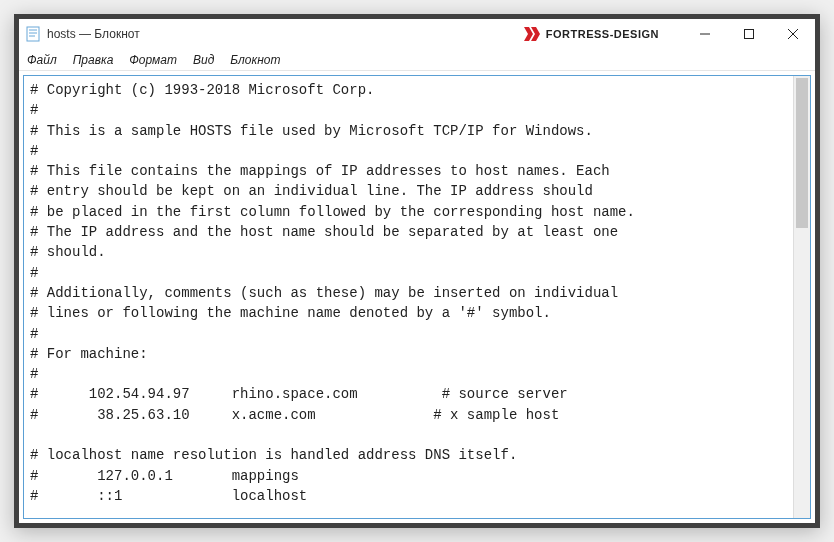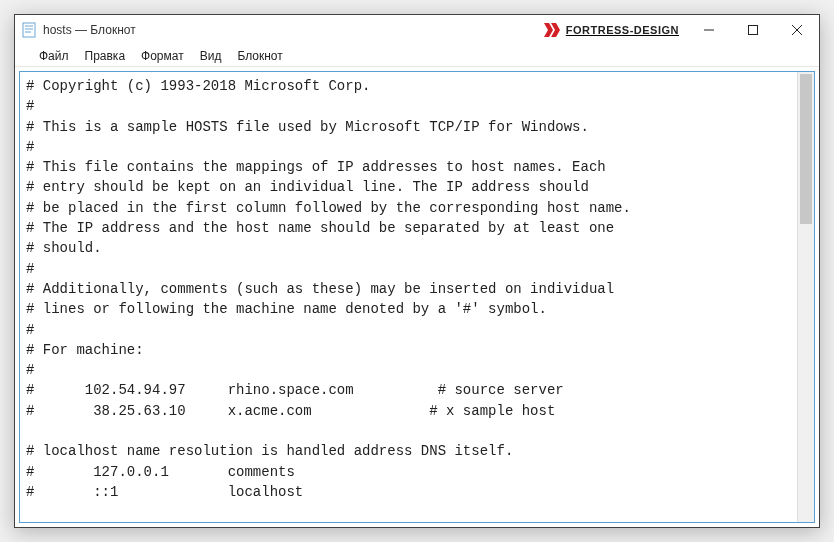--- a/index.html
+++ b/index.html
@@ -10,21 +10,21 @@
     font-family: 'Segoe UI', Tahoma, sans-serif;
     overflow: hidden;
     display: flex;
     align-items: center;
     justify-content: center;
   }
   .window {
     width: 806px;
     height: 514px;
     background: #ffffff;
-    border: 1px solid #404040;
+    border: 5px solid #404040;
     box-shadow: 0 4px 20px rgba(0,0,0,0.25);
     display: flex;
     flex-direction: column;
     position: relative;
   }
   .titlebar {
     height: 30px;
     display: flex;
     align-items: center;
     padding: 0 0 0 6px;
@@ -37,45 +37,45 @@
   }
   .titlebar .title {
     font-size: 12px;
     color: #333;
     flex-shrink: 0;
   }
   .titlebar .spacer { flex: 1; }
   .titlebar .brand {
     display: flex;
     align-items: center;
-    margin-right: 8px;
-    text-decoration: underline;
+    margin-right: 24px;
   }
   .titlebar .brand svg { margin-right: 4px; }
   .titlebar .brand-text {
     font-size: 11px;
     font-weight: 700;
     color: #222;
     letter-spacing: 0.5px;
   }
   .win-controls { display: flex; height: 100%; }
   .win-btn {
     width: 44px; height: 30px;
     display: flex; align-items: center; justify-content: center;
     cursor: pointer;
   }
   .win-btn svg { stroke: #222; }
   .menubar {
     height: 22px;
     display: flex;
     align-items: center;
-    padding: 0 16px;
+    padding: 0 0;
     font-size: 12px;
     color: #222;
     border-bottom: 1px solid #e6e6e6;
+    font-style: italic;
   }
   .menu-item {
     padding: 2px 8px;
     cursor: pointer;
   }
   .editor-wrap {
     flex: 1;
     margin: 4px;
     border: 1px solid #5a9fd4;
     position: relative;
@@ -172,21 +172,21 @@
 <span>#</span>
 <span># Additionally, comments (such as these) may be inserted on individual</span>
 <span># lines or following the machine name denoted by a '#' symbol.</span>
 <span>#</span>
 <span># For machine:</span>
 <span>#</span>
 <span>#      102.54.94.97     rhino.space.com          # source server</span>
 <span>#       38.25.63.10     x.acme.com              # x sample host</span>
 <span></span>
 <span># localhost name resolution is handled address DNS itself.</span>
-<span>#       127.0.0.1       comments</span>
+<span>#       127.0.0.1       mappings</span>
 <span>#       ::1             localhost</span>
 <span></span>
 </div>
     <div class="scrollbar">
       <div class="thumb"></div>
     </div>
   </div>
 
 </div>
 

